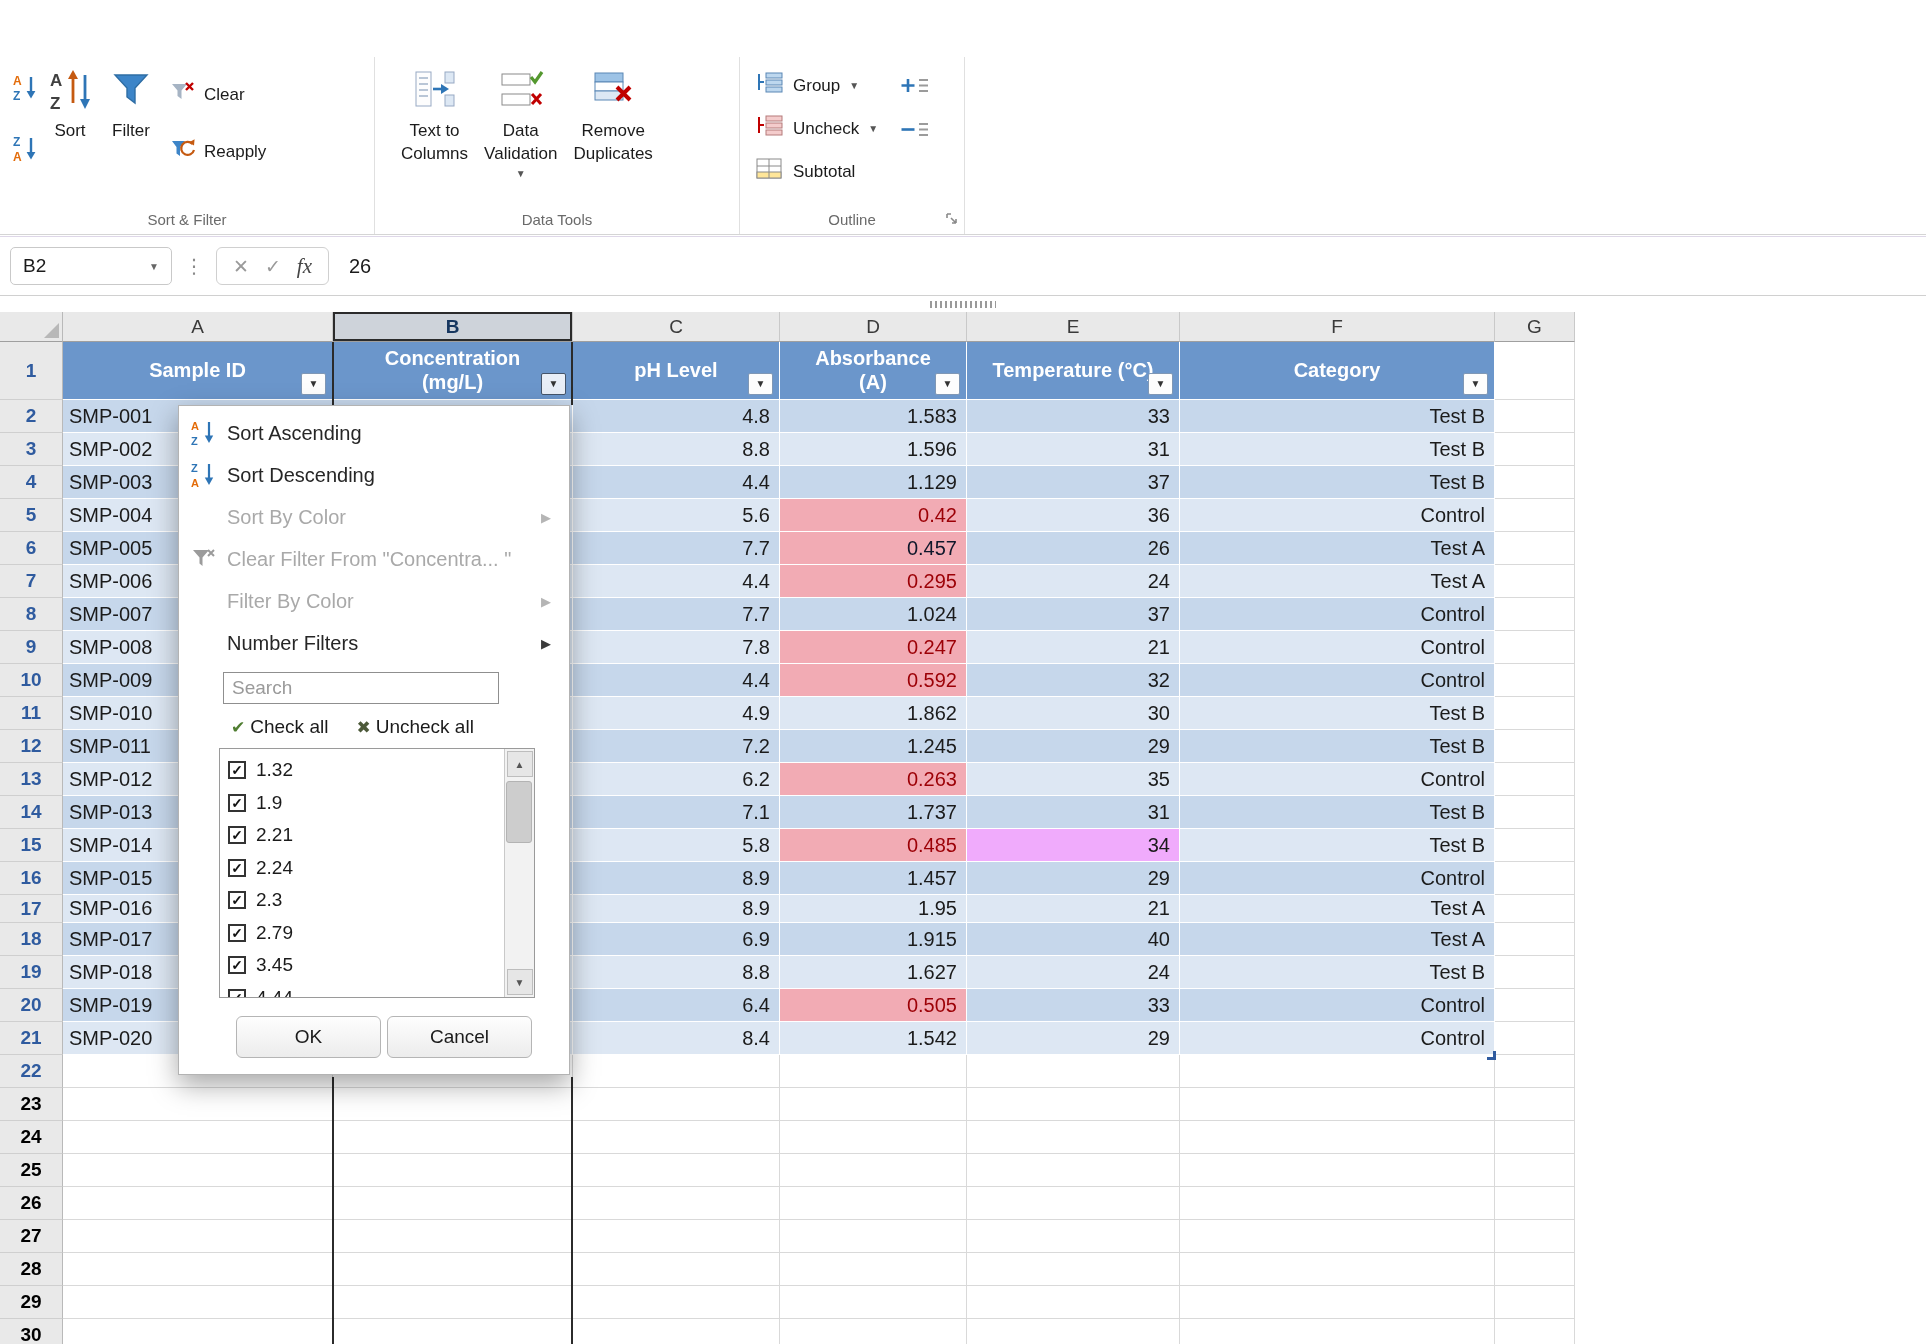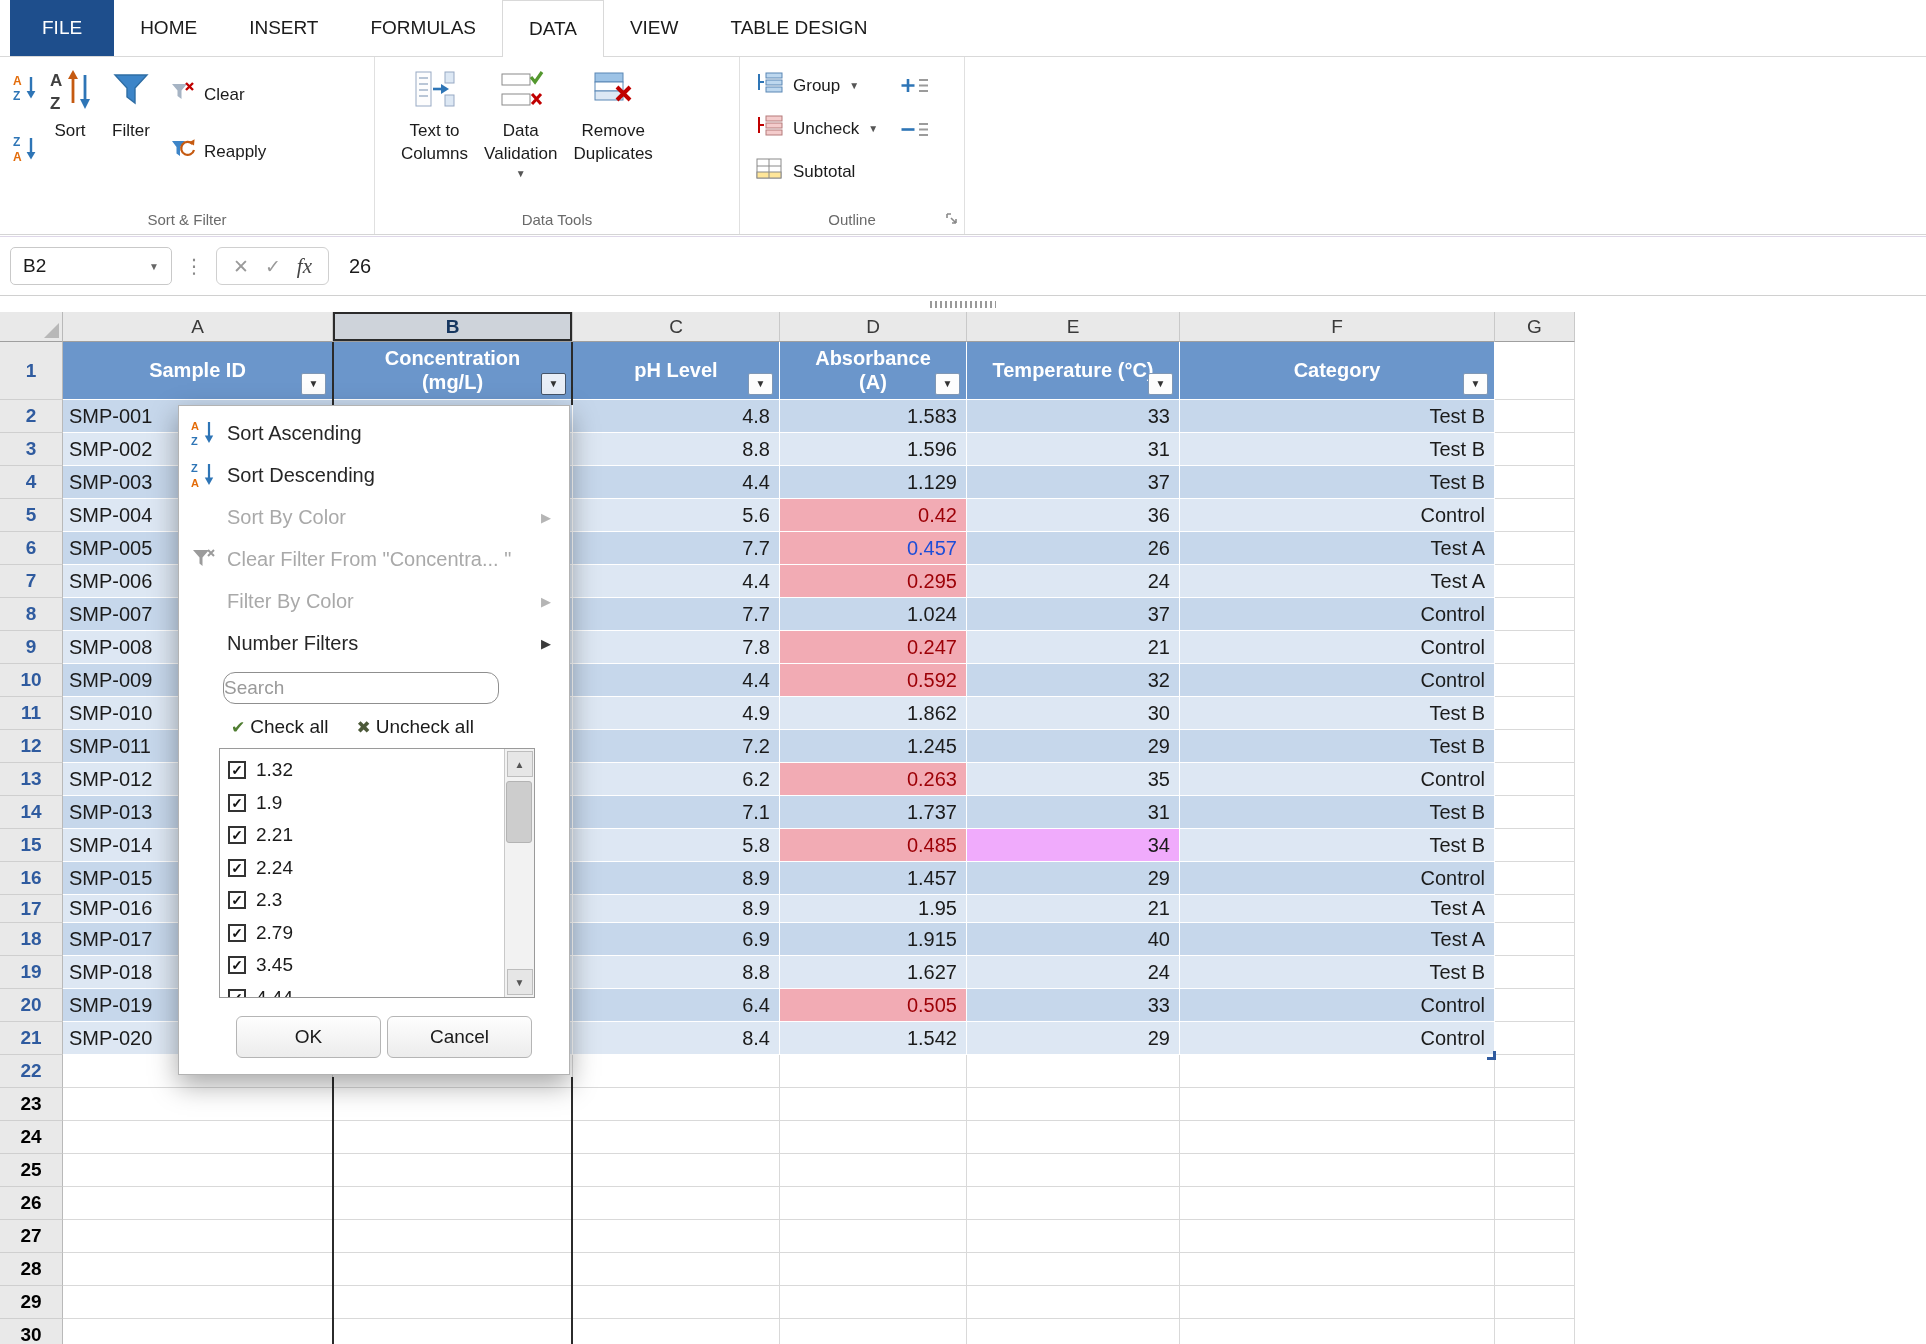--- a/index.html
+++ b/index.html
@@ -80,21 +80,21 @@
 
   
   .popup { position:absolute; left:178px; top:405px; width:392px; background:#fff;
     border:1px solid #b3b3b3; box-shadow:0 10px 26px rgba(0,0,0,.35); z-index:10; padding:6px 0 16px; }
   .mitem { height:42px; display:flex; align-items:center; padding:0 18px 0 12px; font-size:20px; color:#262626; }
   .mitem.disabled { color:#a9a9a9; }
   .micon { width:36px; flex:none; display:flex; align-items:center; }
   .sub { margin-left:auto; font-size:13px; color:#3a3a3a; }
   .mitem.disabled .sub { color:#b5b5b5; }
   .search { display:block; margin:8px 0 4px 44px; width:276px; height:32px; border:1px solid #8f8f8f;
-    font-size:19px; padding:0 0; font-family:inherit; color:#1b1b1b; border-radius:12px; outline:none; }
+    font-size:19px; padding:0 8px; font-family:inherit; color:#1b1b1b; border-radius:0; outline:none; }
   .search::placeholder { color:#9a9a9a; }
   .checkrow { display:flex; align-items:center; gap:28px; margin:12px 0 10px 52px; font-size:19px; color:#1b1b1b; }
   .checkrow .opt { display:flex; align-items:center; gap:5px; }
   .ca-glyph { color:#507e32; font-size:17px; }
   .ua-glyph { color:#4d5a3a; font-size:17px; }
   .listbox { margin-left:40px; width:316px; height:250px; border:1px solid #9a9a9a; display:flex; overflow:hidden; }
   .litems { flex:1 1 auto; overflow:hidden; padding:5px 0 0 8px; }
   .litem { display:flex; align-items:center; gap:10px; height:32.5px; font-size:19px; color:#1b1b1b; }
   .cbox { width:18px; height:18px; border:2px solid #333; background:#fff; display:flex; align-items:center;
     justify-content:center; font-size:14px; font-weight:700; color:#111; flex:none; }
@@ -106,29 +106,20 @@
     border:1px solid #b3b3b3; border-radius:3px; }
   .btnrow { display:flex; gap:6px; margin:18px 0 0 57px; }
   .pbtn { width:145px; height:42px; background:linear-gradient(#fefefe,#ececec); border:1px solid #b5b5b5;
     border-radius:6px; font-size:19px; color:#1b1b1b; font-family:inherit; }
 </style>
 </head>
 <body>
 
 <div class="app">
 
-  <div class="tabbar" id="tabbar">
-      <div class="tab file">FILE</div>
-      <div class="tab">HOME</div>
-      <div class="tab">INSERT</div>
-      <div class="tab">FORMULAS</div>
-      <div class="tab active">DATA</div>
-      <div class="tab">VIEW</div>
-      <div class="tab">TABLE DESIGN</div>
-    </div>
 
   <div class="ribbon">
 
     <div class="rgroup g-sort">
       <div class="mini-col">
         <button class="mini-btn">
           <span>
             <svg width="26" height="30" viewBox="0 0 26 30">
                 <text x="1" y="12" font-size="12" font-weight="bold" fill="#e36c0a" font-family="Liberation Sans, sans-serif">A</text>
                 <text x="1" y="27" font-size="12" font-weight="bold" fill="#2e75b6" font-family="Liberation Sans, sans-serif">Z</text>
@@ -412,21 +403,21 @@
         <div class="c band ar" style="width: 213px; background: rgb(221, 231, 243);">36</div>
         <div class="c band ar" style="width: 315px; background: rgb(221, 231, 243);">Control</div>
         <div class="c plain" style="width: 80px;"></div>
         <div class="c fill"></div>
       </div>
       <div class="srow" style="height: 33px;">
         <div class="c rownum">6</div>
         <div class="c band al" style="width: 270px; background: rgb(198, 215, 235);">SMP-005</div>
         <div class="c band " style="width: 240px; background: rgb(198, 215, 235);"></div>
         <div class="c band ar" style="width: 207px; background: rgb(198, 215, 235);">7.7</div>
-        <div class="c band ar" style="width: 187px; background: rgb(242, 171, 180); color: #1d4ed8;">0.457</div>
+        <div class="c band ar" style="width: 187px; background: rgb(242, 171, 180); color: #0f172a;">0.457</div>
         <div class="c band ar" style="width: 213px; background: rgb(198, 215, 235);">26</div>
         <div class="c band ar" style="width: 315px; background: rgb(198, 215, 235);">Test A</div>
         <div class="c plain" style="width: 80px;"></div>
         <div class="c fill"></div>
       </div>
       <div class="srow" style="height: 33px;">
         <div class="c rownum">7</div>
         <div class="c band al" style="width: 270px; background: rgb(221, 231, 243);">SMP-006</div>
         <div class="c band " style="width: 240px; background: rgb(221, 231, 243);"></div>
         <div class="c band ar" style="width: 207px; background: rgb(221, 231, 243);">4.4</div>

